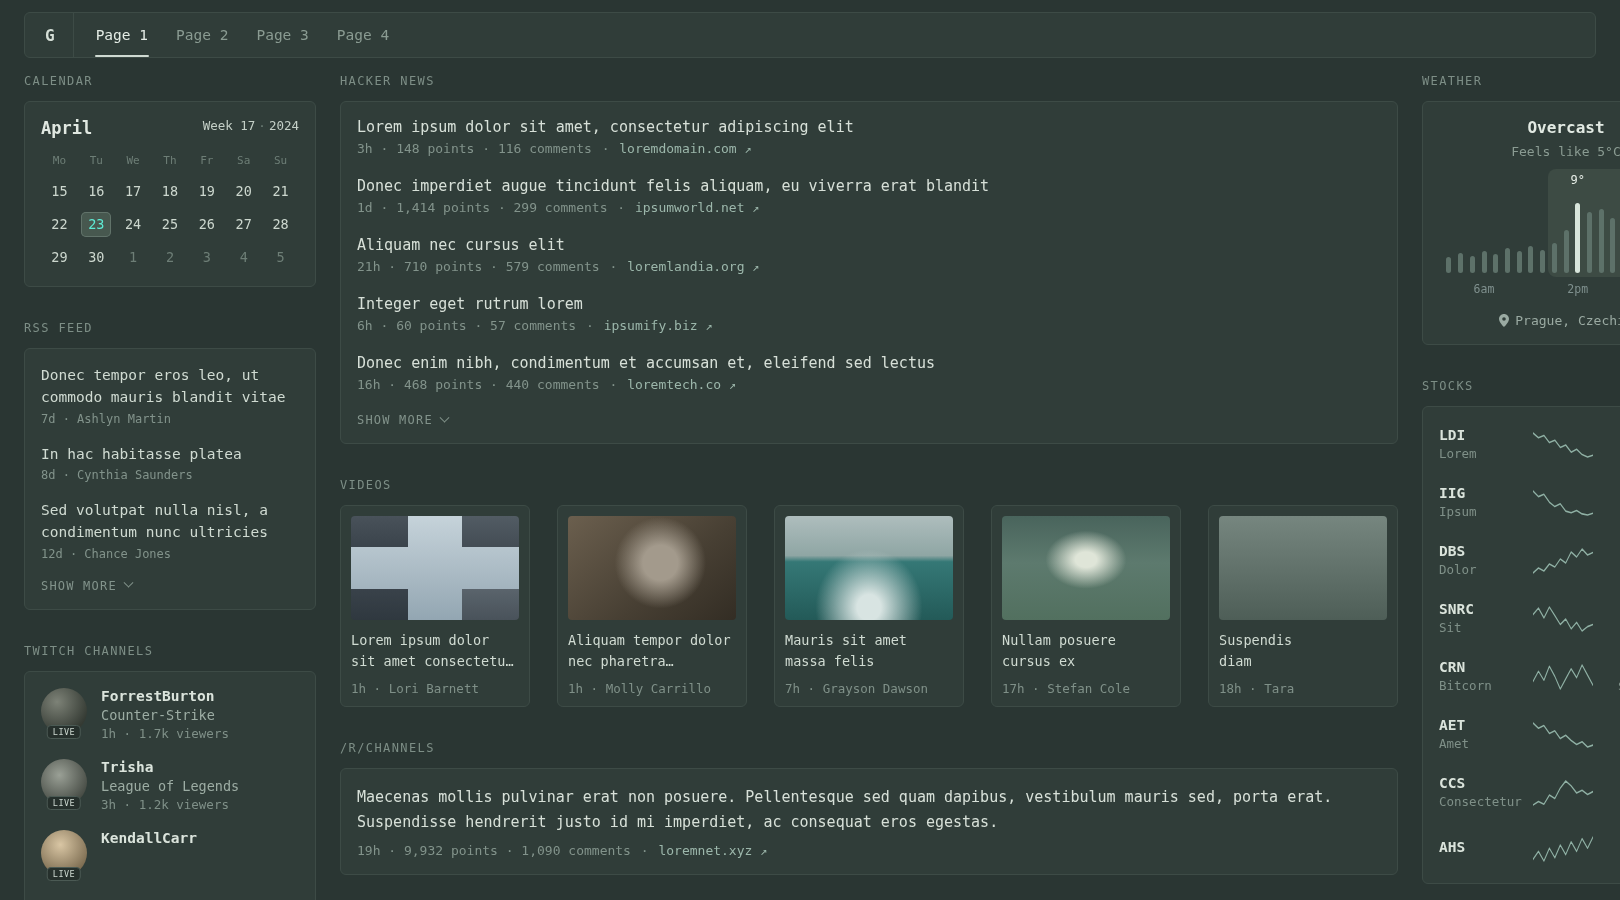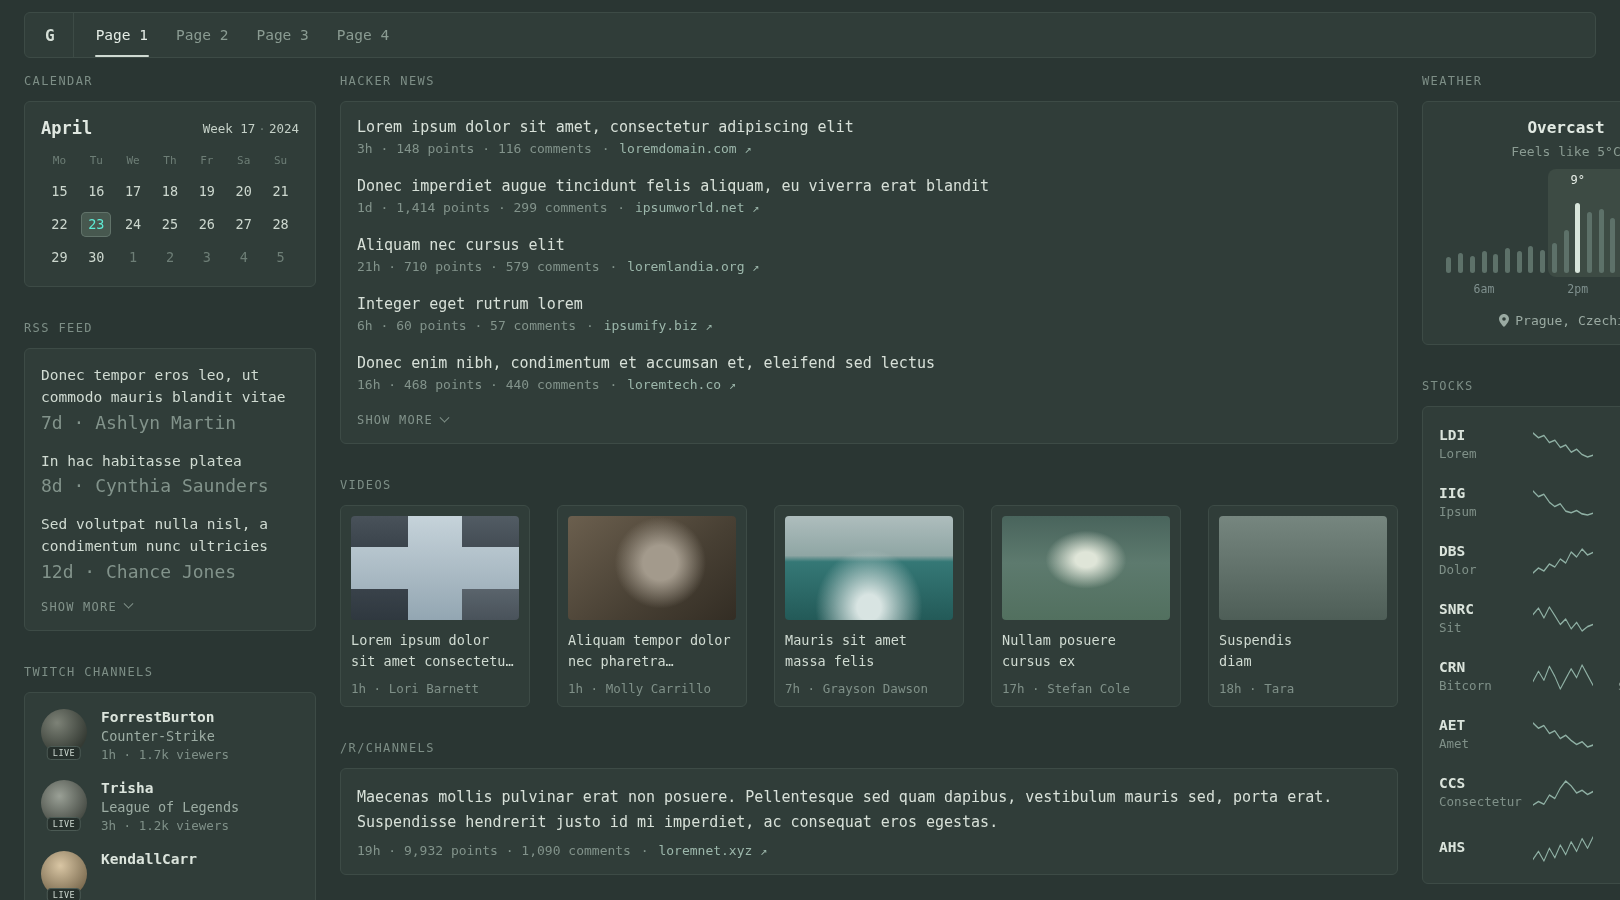--- a/index.html
+++ b/index.html
@@ -26,37 +26,37 @@
 
   .columns { display:grid; grid-template-columns:292px 1fr 288px; gap:24px;
     width:1520px; margin:16px 0 0 24px; }
 
   .widget { margin-bottom:34px; }
   .widget-title { font-size:12px; font-weight:400; letter-spacing:1.4px;
     color:#7d8e86; margin-bottom:13px; }
   .card { background:#303d39; border:1px solid #3d4b46; border-radius:6px; padding:16px; }
 
   
-  .cal-head { display:flex; justify-content:space-between; align-items:center; margin-bottom:16px; }
+  .cal-head { display:flex; justify-content:space-between; align-items:flex-start; margin-bottom:16px; }
   .cal-month { font-size:17px; font-weight:600; color:#e0e8e1; }
   .cal-weekinfo { font-size:12.5px; color:#c4d0c7; }
   .cal-weekinfo .sep { color:#6d7e76; padding:0 3px; }
   .cal-grid { display:grid; grid-template-columns:repeat(7,1fr); text-align:center; }
   .cal-dows { margin-bottom:12px; }
   .cal-dow { font-size:11px; color:#6d7e76; }
   .cal-grid.days { row-gap:8px; }
   .cal-day { font-size:13.5px; color:#ccd7ce; height:25px; line-height:25px;
     width:30px; margin:0 auto; border-radius:5px; }
   .cal-day.dim { color:#6d7e76; }
   .cal-day.sel { background:#47584f; box-shadow:inset 0 0 0 1px #61736a; color:#5eead4; }
 
   
   .rss-item { margin-bottom:18px; cursor:pointer; }
   .rss-title { font-size:14.5px; line-height:1.5; color:#d0dbd2; }
-  .rss-meta { font-size:18px; color:#82938b; margin-top:3px; }
+  .rss-meta { font-size:12px; color:#82938b; margin-top:3px; }
   .show-more { font-size:12px; letter-spacing:1.2px; color:#82938b;
     display:flex; align-items:center; gap:8px; cursor:pointer; margin-top:16px; }
   .chev { width:7px; height:7px; border-right:1.5px solid currentColor;
     border-bottom:1.5px solid currentColor; transform:rotate(45deg) translate(-2px,-2px); display:inline-block; }
 
   
   .tw-item { display:flex; gap:14px; margin-bottom:18px; align-items:flex-start; cursor:pointer; }
   .tw-avatar-wrap { position:relative; width:46px; flex:none; }
   .tw-avatar { width:46px; height:46px; border-radius:50%; }
   .tw-item:nth-of-type(1) .tw-avatar { background:radial-gradient(circle at 35% 30%, #7d8277, #343a33 75%); }

